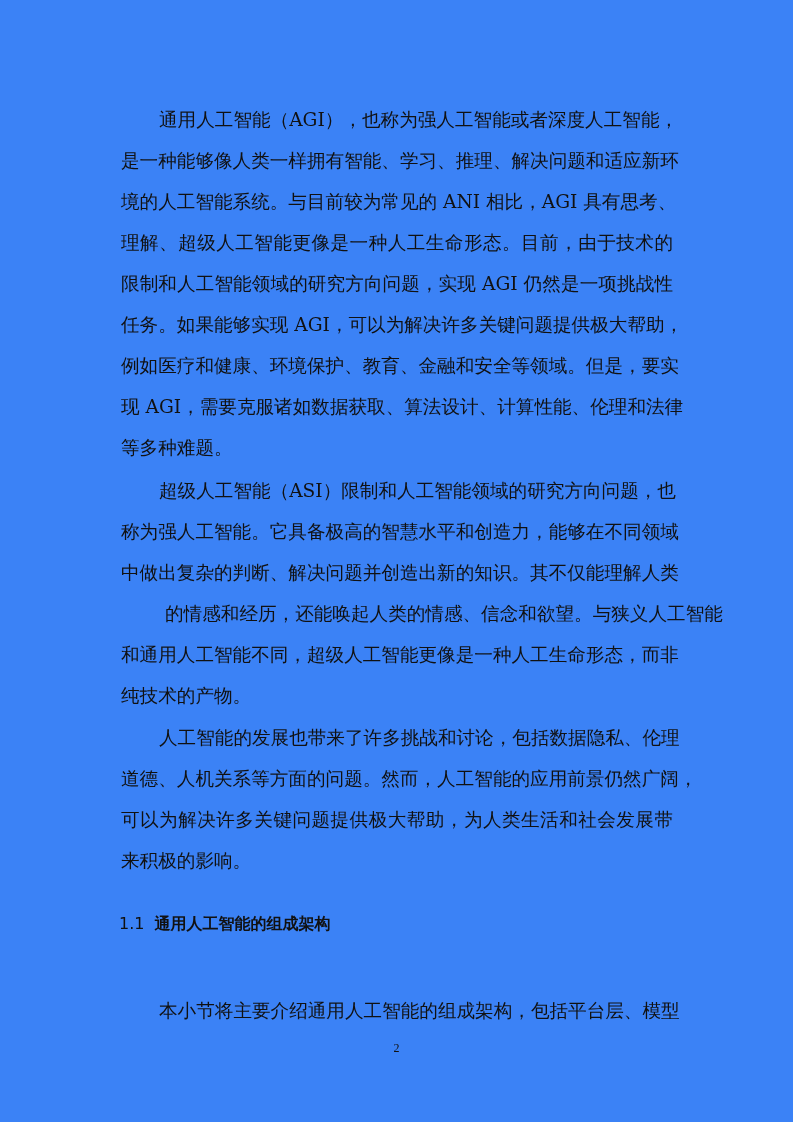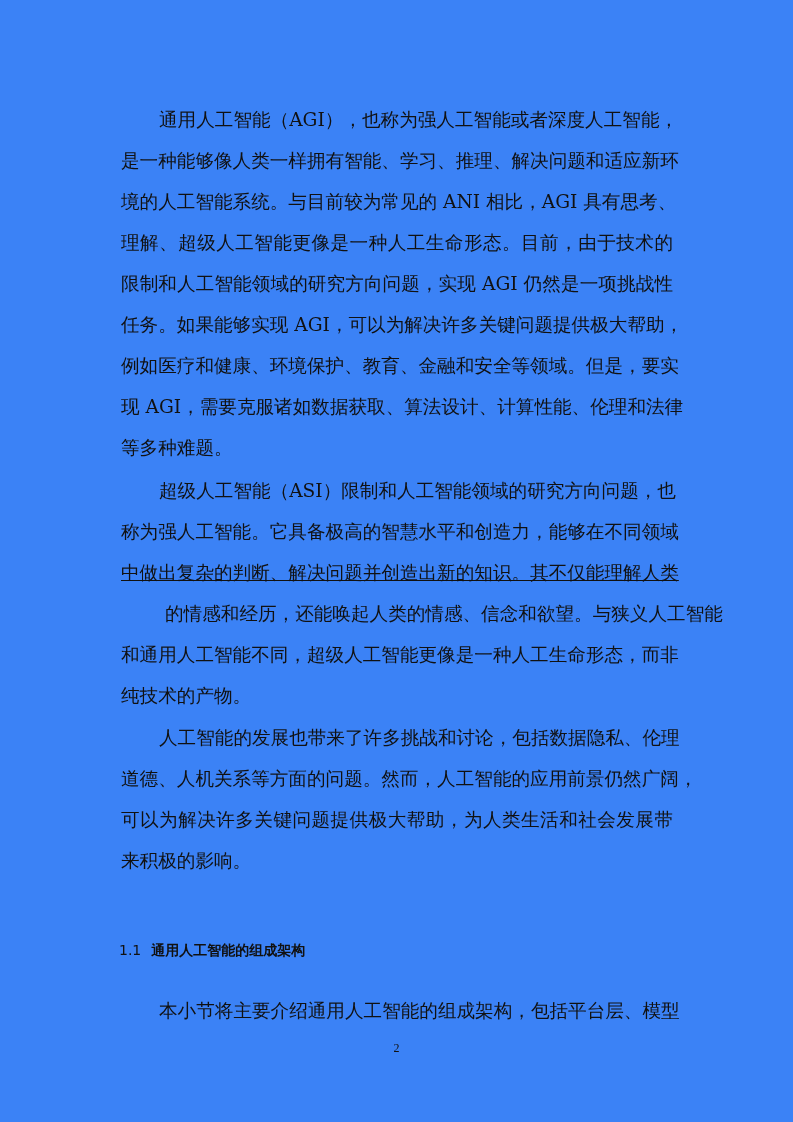--- a/index.html
+++ b/index.html
@@ -37,23 +37,23 @@
     .line.last {
       text-align-last: left;
     }
     .line.indent {
       left: 159px;
       width: 514px;
     }
     .heading {
       position: absolute;
       left: 119px;
-      top: 936px;
+      top: 910px;
       font-family: "DejaVu Sans", "Liberation Sans", sans-serif;
-      font-size: 14px;
+      font-size: 16px;
       font-weight: bold;
       line-height: 28px;
       white-space: nowrap;
       color: #111111;
     }
     .heading .num {
       margin-right: 10px;
       font-weight: normal;
     }
     .page-number {
@@ -81,21 +81,21 @@
     <div class="line" style="top:272px;">限制和人工智能领域的研究方向问题，实现 AGI 仍然是一项挑战性</div>
     <div class="line" style="top:313px;">任务。如果能够实现 AGI，可以为解决许多关键问题提供极大帮助，</div>
     <div class="line" style="top:354px;">例如医疗和健康、环境保护、教育、金融和安全等领域。但是，要实</div>
     <div class="line" style="top:395px;">现 AGI，需要克服诸如数据获取、算法设计、计算性能、伦理和法律</div>
     <div class="line last" style="top:436px;">等多种难题。</div>
   </div>
 
   <div>
     <div class="line indent" style="top:479px;">超级人工智能（ASI）限制和人工智能领域的研究方向问题，也</div>
     <div class="line" style="top:520px;">称为强人工智能。它具备极高的智慧水平和创造力，能够在不同领域</div>
-    <div class="line" style="top:561px;text-decoration:underline;">中做出复杂的判断、解决问题并创造出新的知识。其不仅能理解人类</div>
+    <div class="line" style="top:561px;">中做出复杂的判断、解决问题并创造出新的知识。其不仅能理解人类</div>
     <div class="line" style="top:602px;margin-left:44px;">的情感和经历，还能唤起人类的情感、信念和欲望。与狭义人工智能</div>
     <div class="line" style="top:643px;">和通用人工智能不同，超级人工智能更像是一种人工生命形态，而非</div>
     <div class="line last" style="top:684px;">纯技术的产物。</div>
   </div>
 
   <div>
     <div class="line indent" style="top:726px;">人工智能的发展也带来了许多挑战和讨论，包括数据隐私、伦理</div>
     <div class="line" style="top:767px;">道德、人机关系等方面的问题。然而，人工智能的应用前景仍然广阔，</div>
     <div class="line" style="top:808px;">可以为解决许多关键问题提供极大帮助，为人类生活和社会发展带</div>
     <div class="line last" style="top:849px;font-family:Liberation Serif, serif;">来积极的影响。</div>

